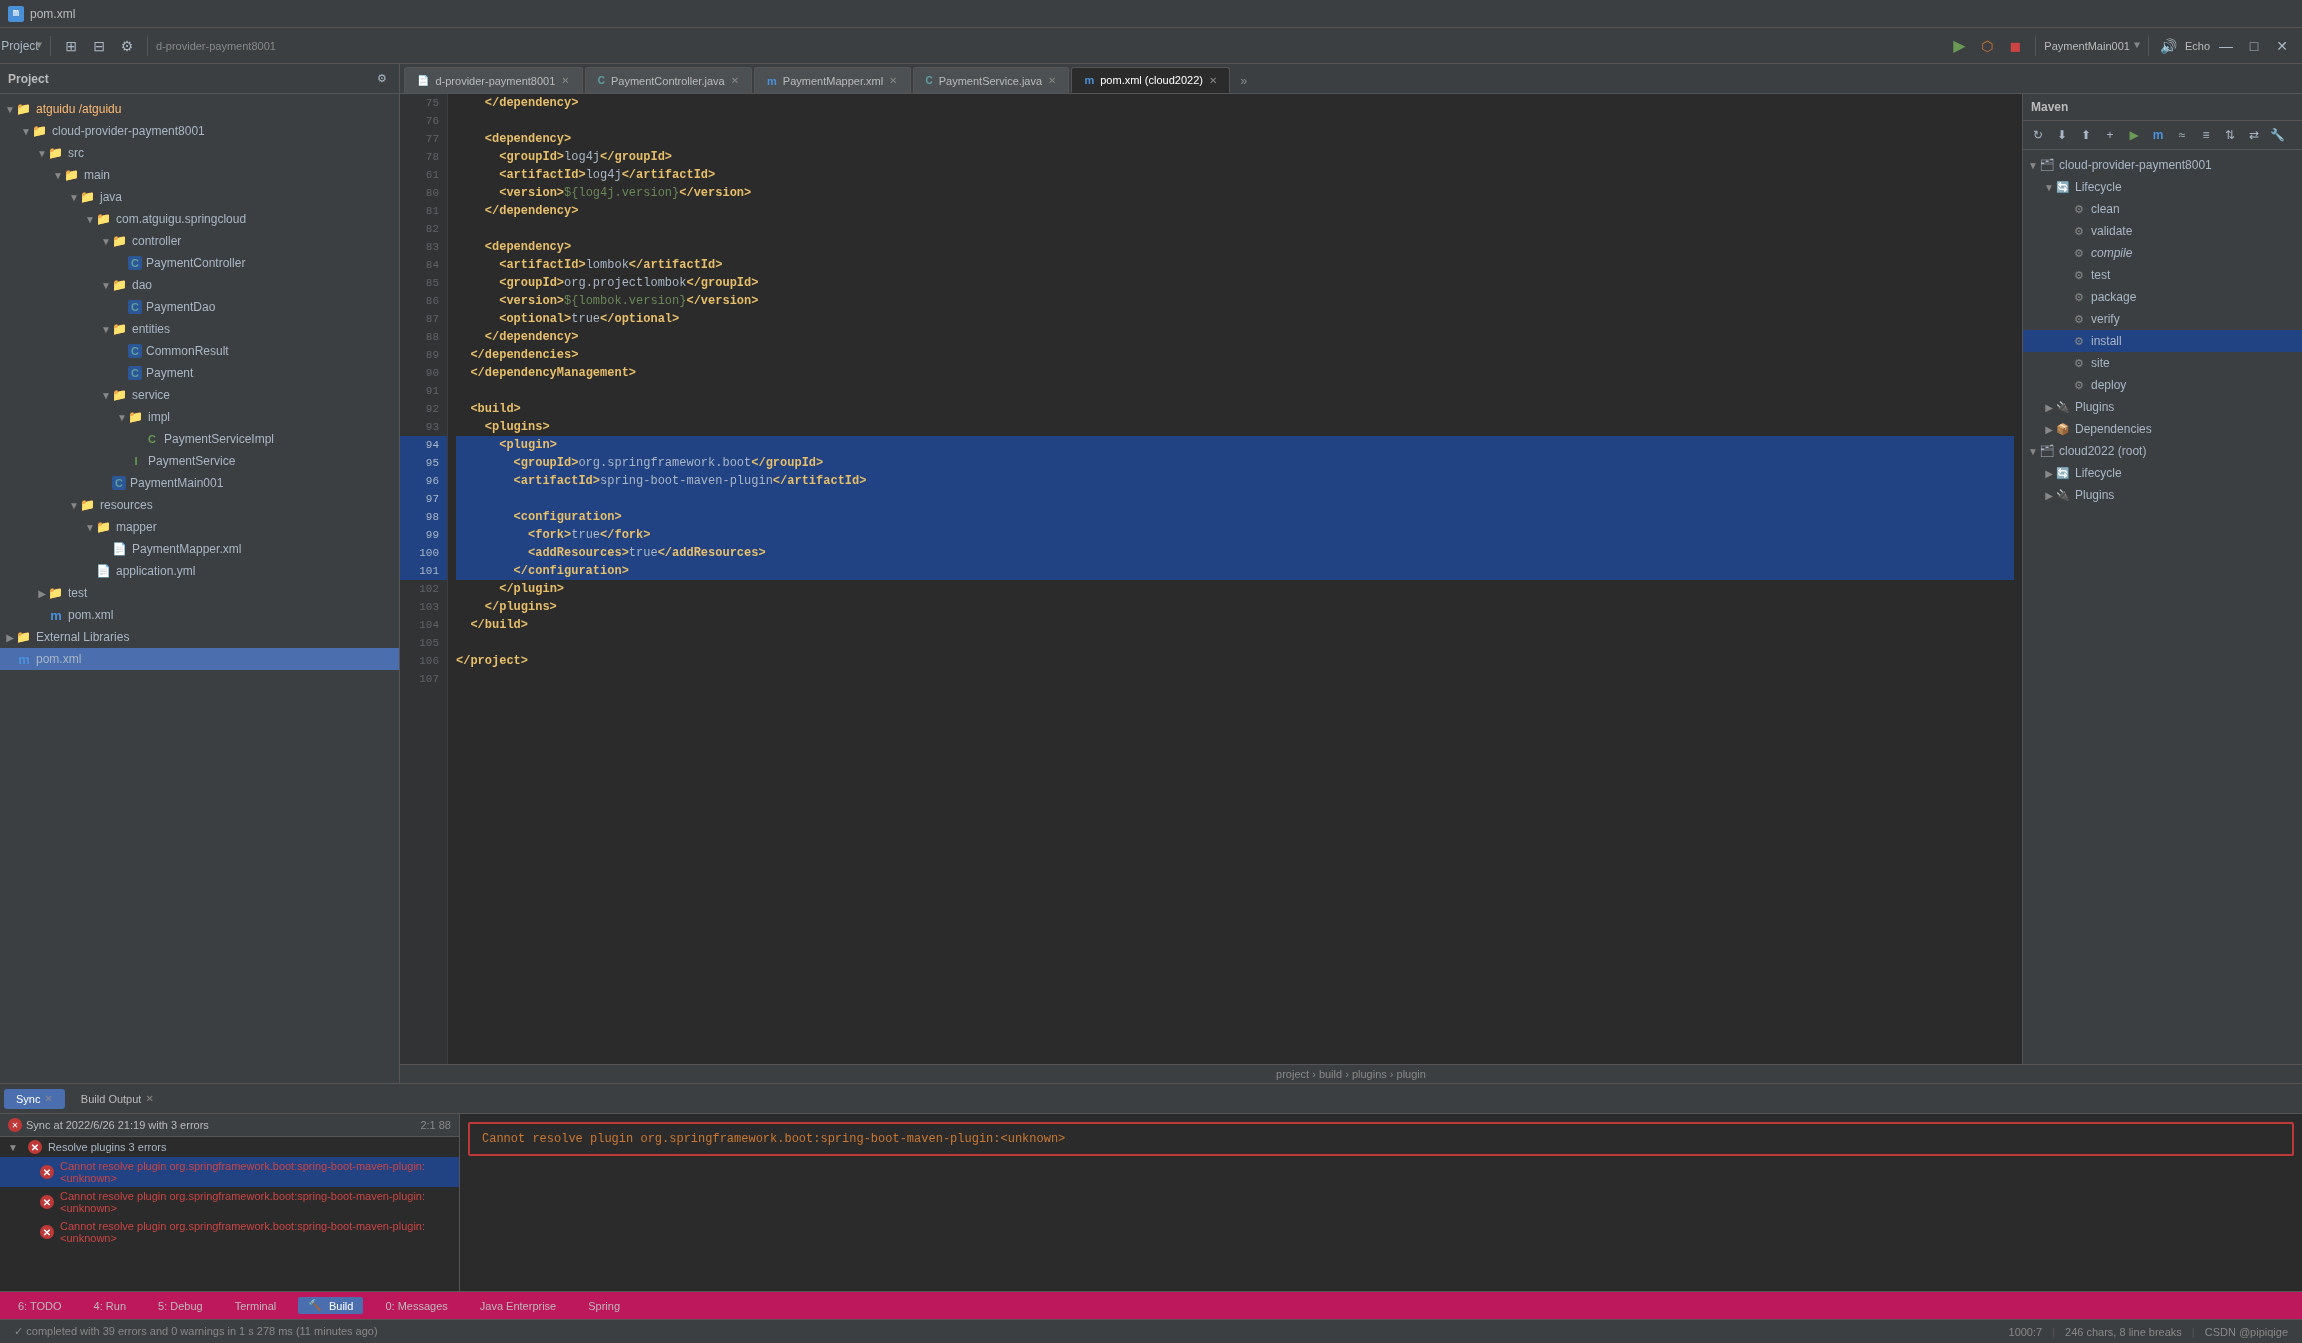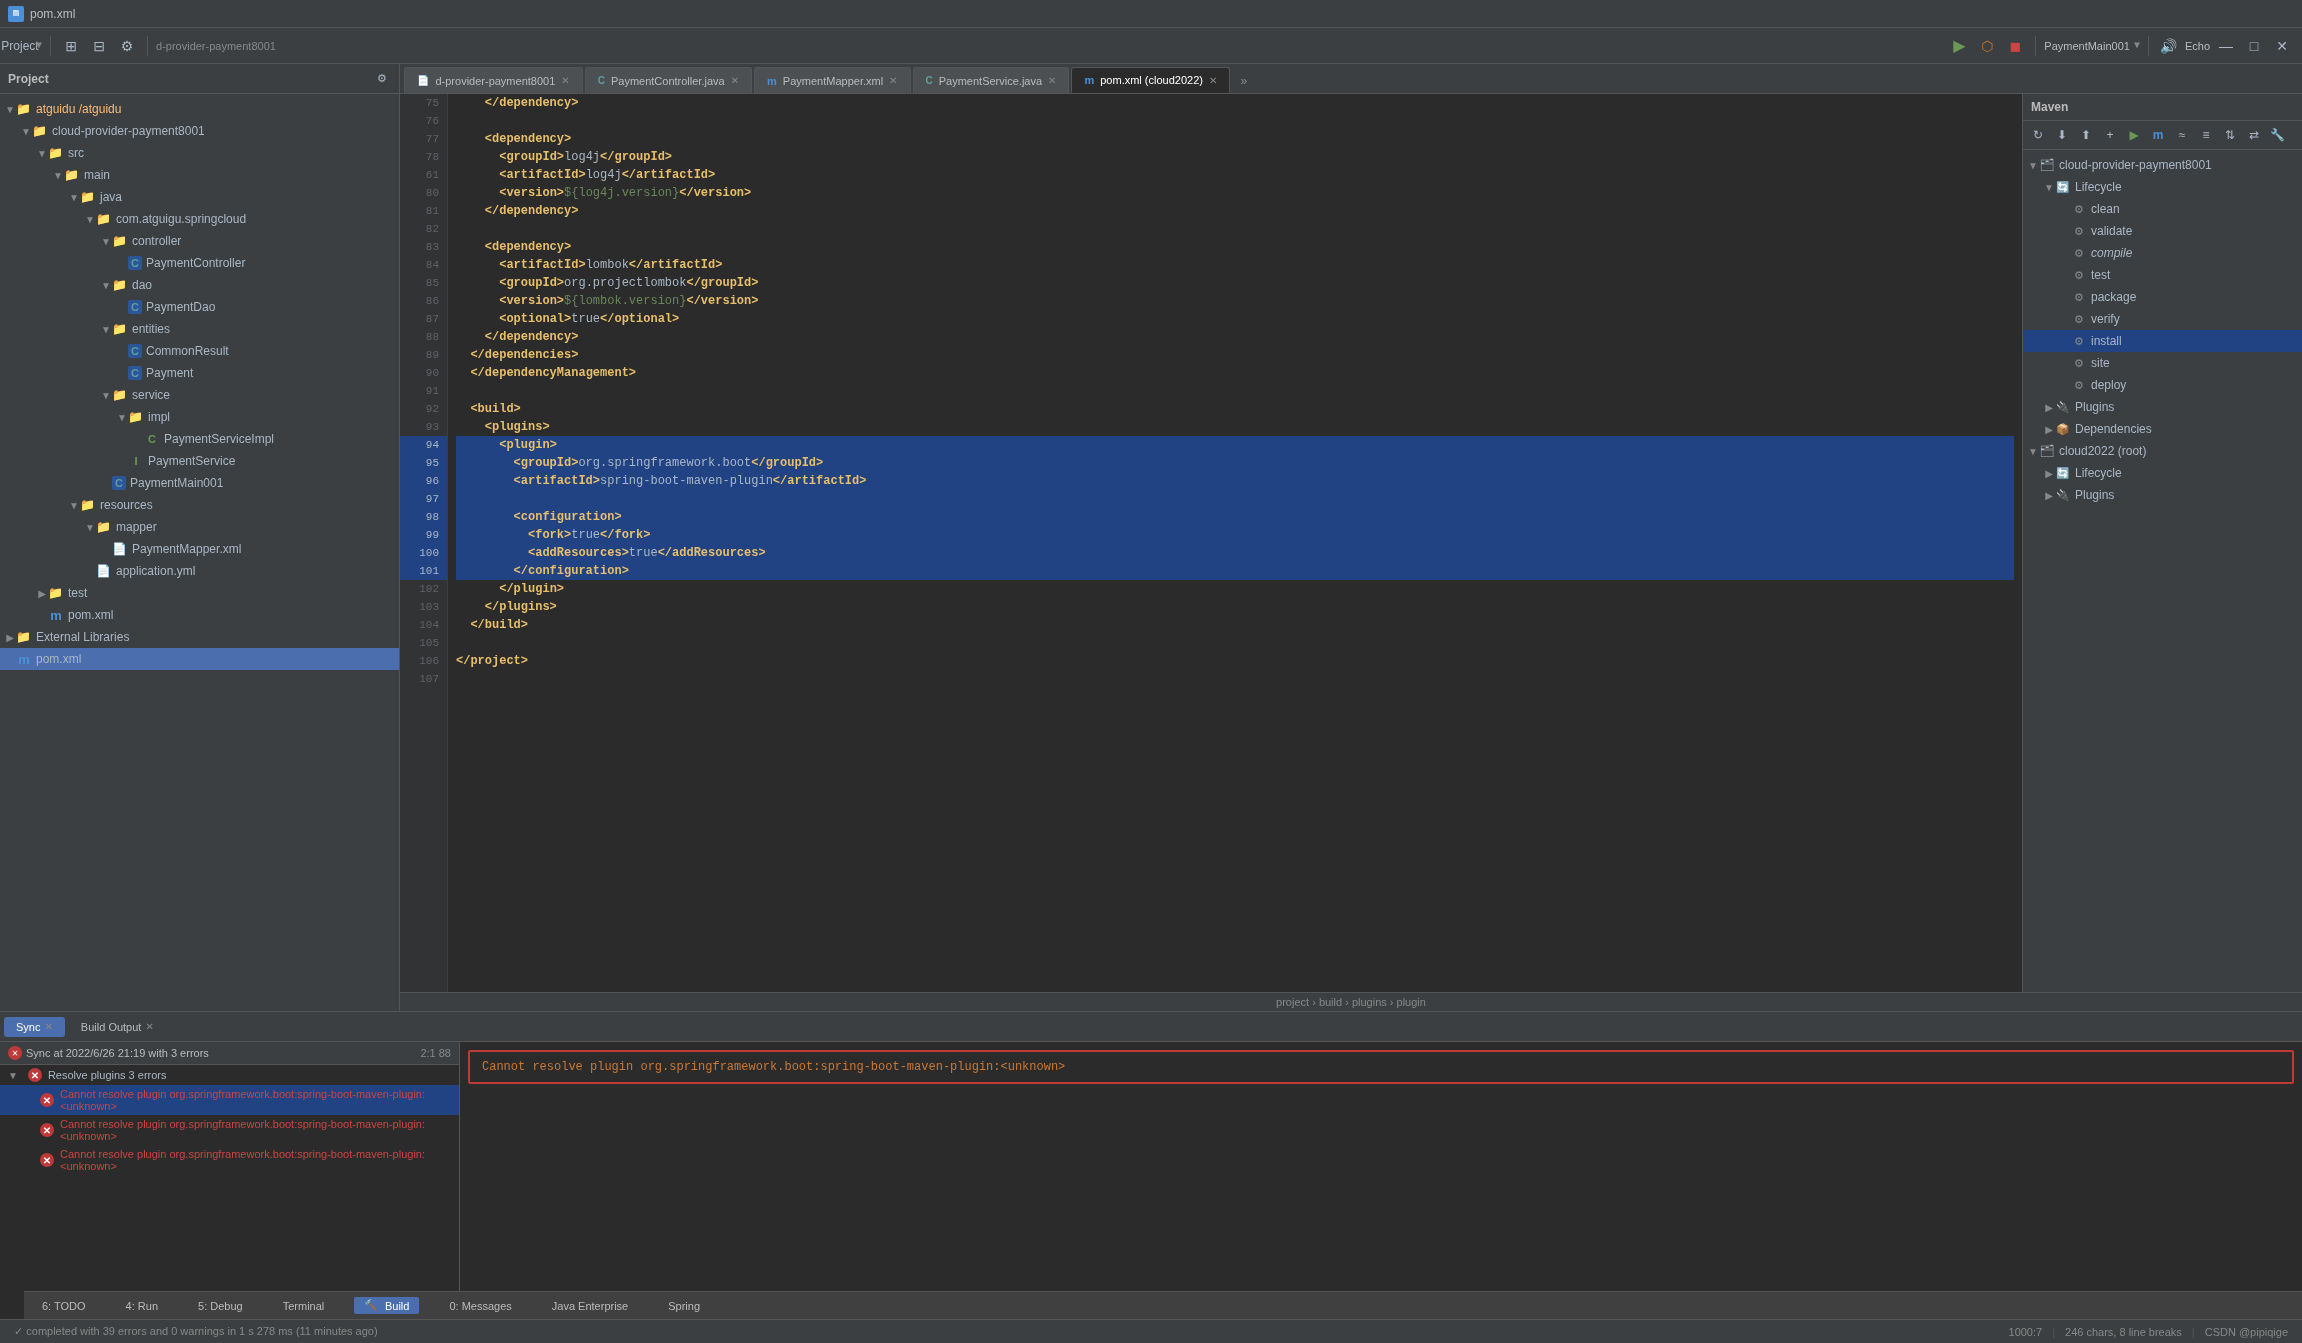--- a/index.html
+++ b/index.html
@@ -259,21 +259,21 @@
       font-size: 12px;
       font-family: Arial, sans-serif;
       height: 22px;
       white-space: nowrap;
     }
     .maven-item.active { background: #214283; }
     .maven-item .tree-indent { flex-shrink: 0; }
 
     
     .bottom-area {
-      height: 280px;
+      height: 208px;
       background: #2b2b2b;
       border-top: 1px solid #555;
       display: flex;
       flex-direction: column;
       flex-shrink: 0;
     }
     .bottom-tabs {
       display: flex;
       background: #3c3f41;
       border-bottom: 1px solid #555;
@@ -367,28 +367,27 @@
       align-items: center;
       gap: 4px;
       padding: 0 6px;
       cursor: pointer;
     }
     .status-sep { color: #555; }
 
     
     .bottom-toolbar {
       height: 28px;
-      background: #404040;
+      background: #be185d;
       border-top: 1px solid #555;
       display: flex;
       align-items: center;
       padding: 0 8px;
-      gap: 20px;
-      flex-shrink: 0;
-      margin-left: 24px;
+      gap: 12px;
+      flex-shrink: 0;
     }
     .btoolbar-tab {
       padding: 2px 10px;
       font-size: 11px;
       font-family: Arial, sans-serif;
       color: #bbb;
       cursor: pointer;
       border-radius: 2px;
       display: flex; align-items: center; gap: 4px;
     }

